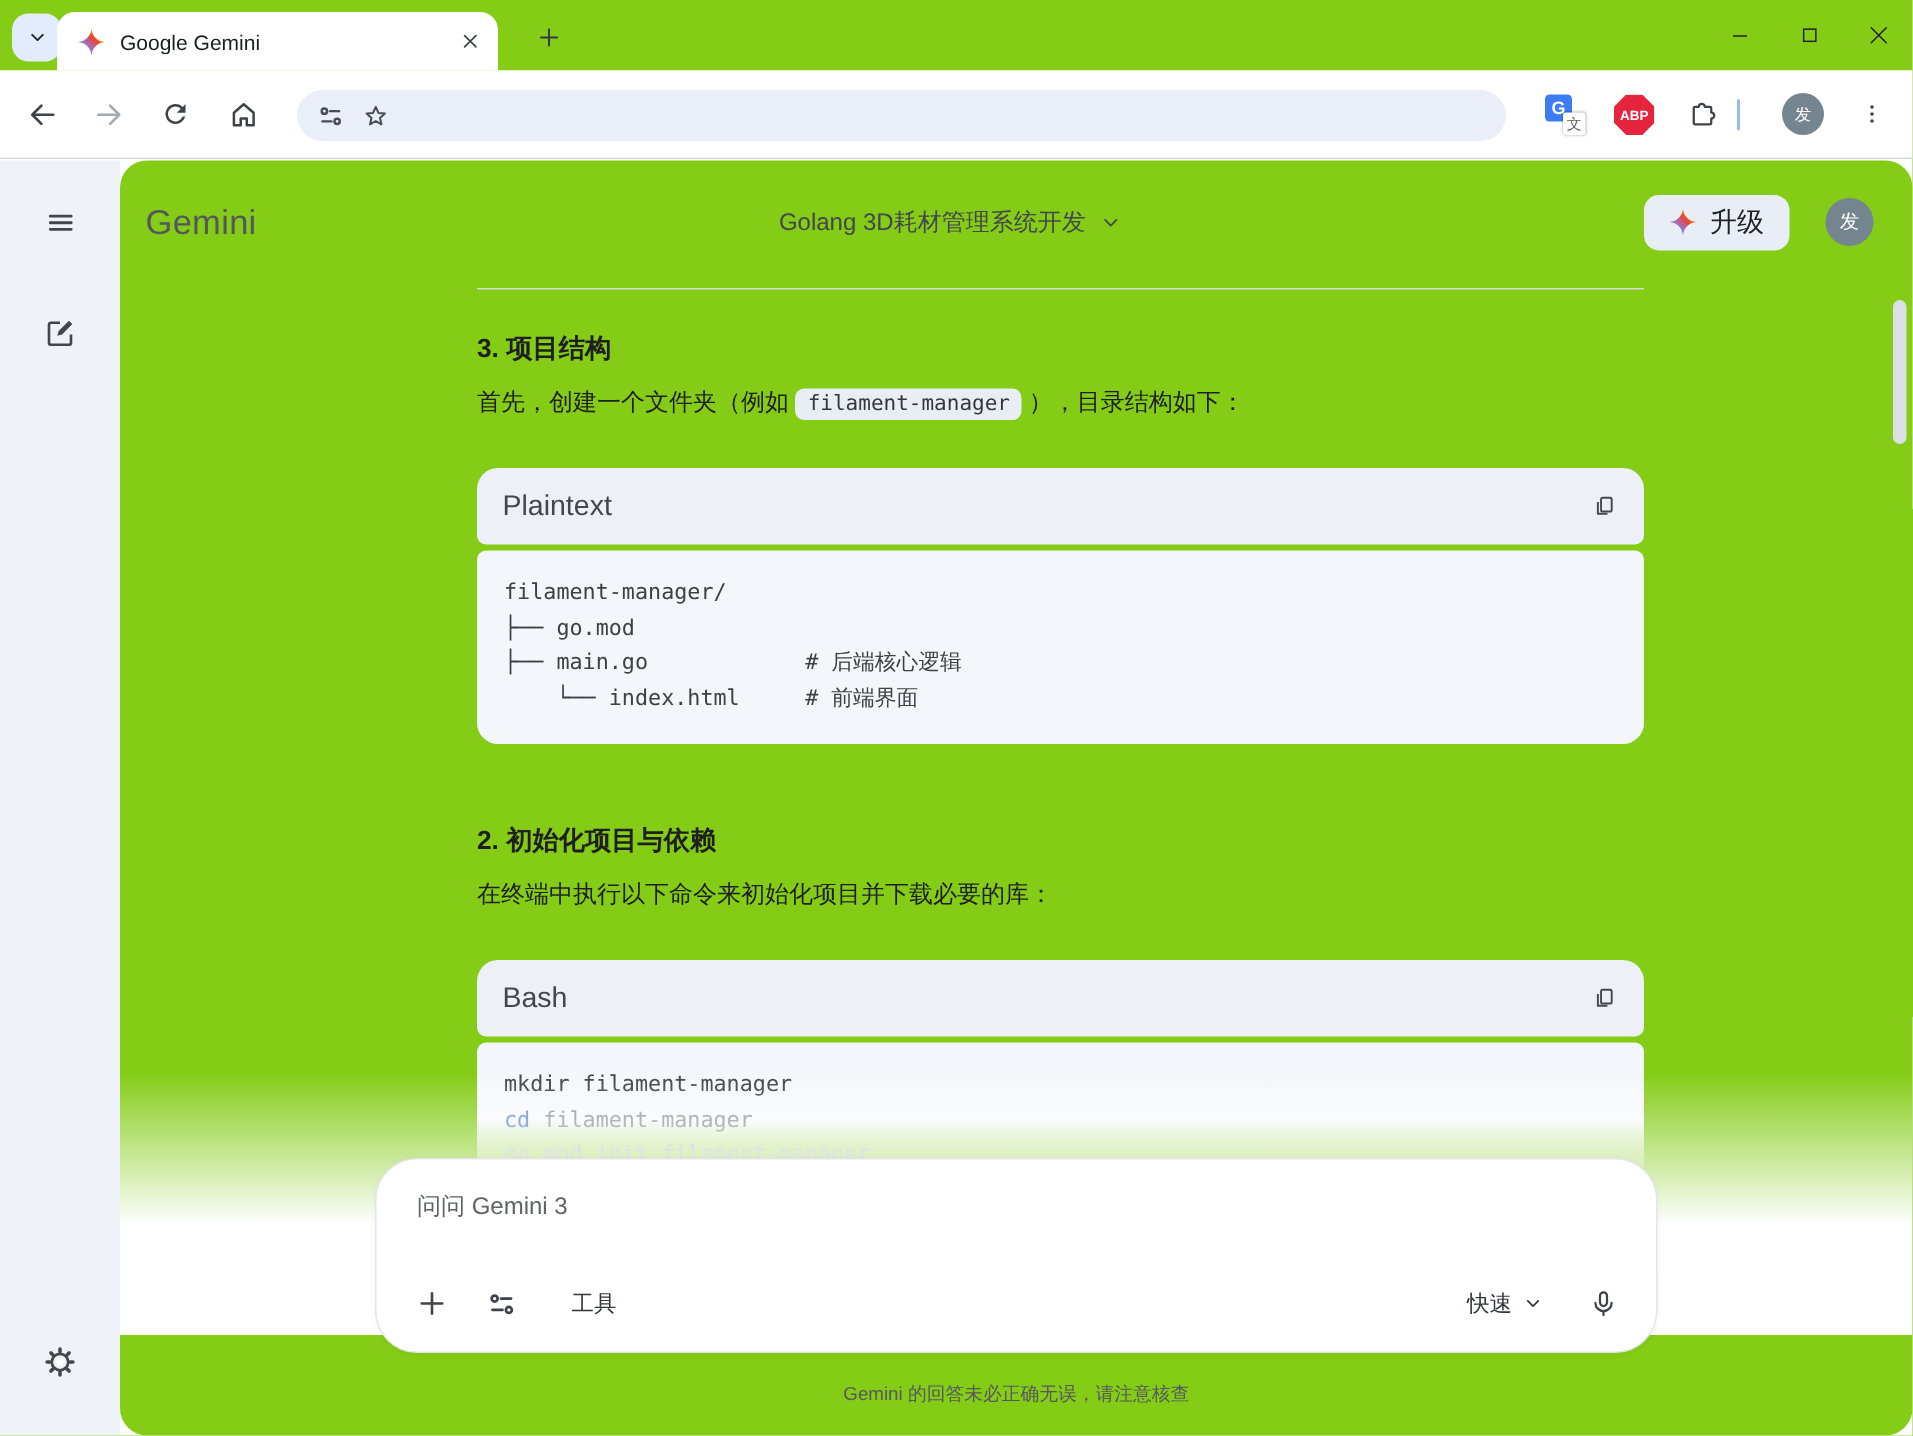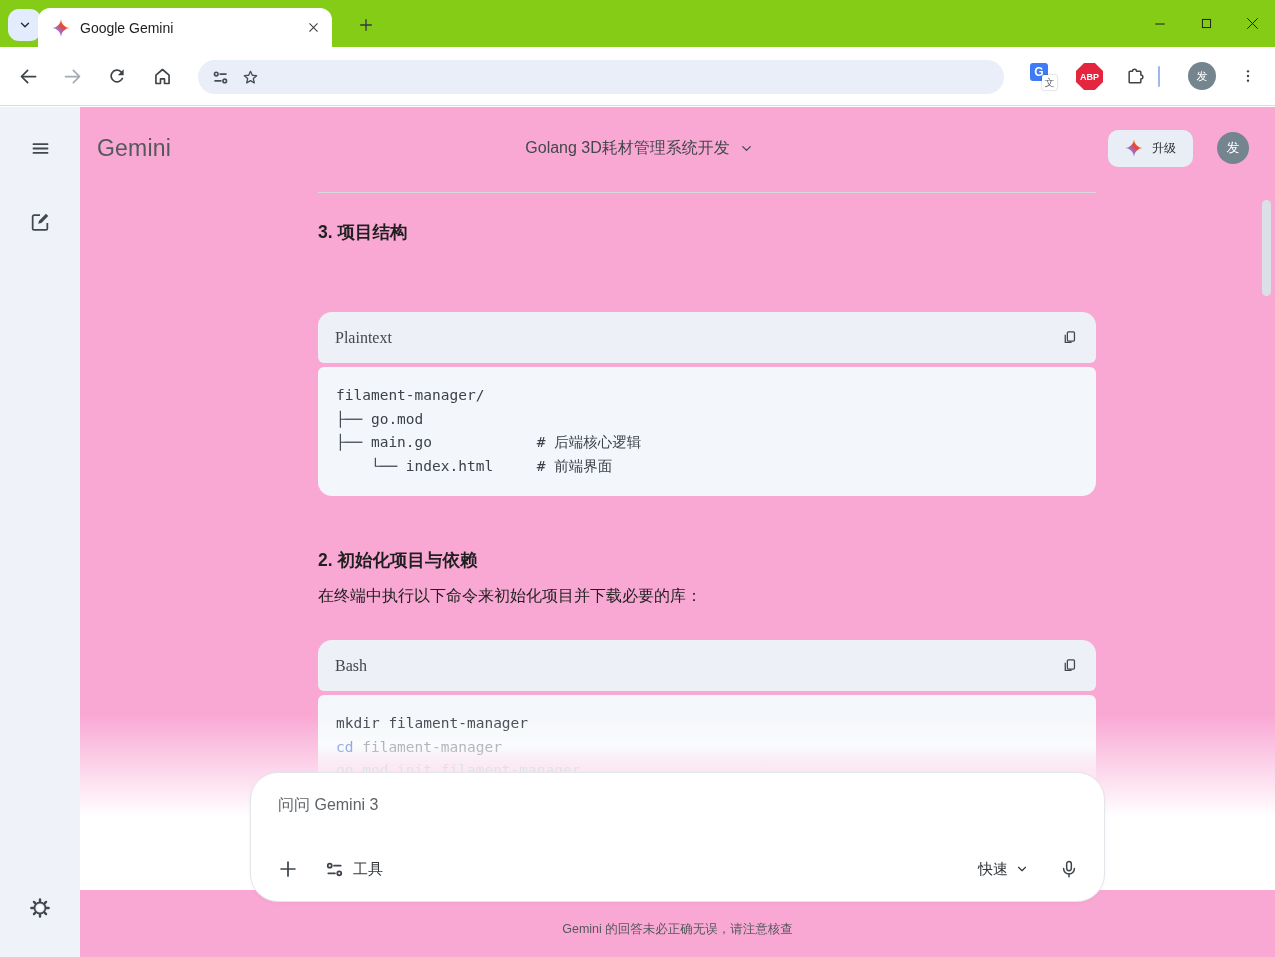--- a/index.html
+++ b/index.html
@@ -39,43 +39,43 @@
              clip-path:polygon(30% 0,70% 0,100% 30%,100% 70%,70% 100%,30% 100%,0 70%,0 30%); }
   .ext-puzzle { left:1121px; top:16px; width:27px; height:27px; display:flex; align-items:center; justify-content:center; color:#3e4347; }
   .toolbar-sep { left:1158px; top:19px; width:2px; height:21px; background:#9fb8ea; border-radius:1px; }
   .toolbar-avatar { left:1188px; top:15px; width:28px; height:28px; border-radius:50%; background:#75858f; color:#fff;
                     font-size:11px; display:flex; align-items:center; justify-content:center; }
   .menu-dots { left:1234px; top:15px; width:28px; height:28px; display:flex; align-items:center; justify-content:center; color:#3e4347; }
 
   
   .sidebar { left:0; top:107px; width:80px; height:850px; background:#eff3f9; }
   .side-ic { left:28px; width:24px; height:24px; color:#42474c; display:flex; align-items:center; justify-content:center; }
-  .main { left:80px; top:107px; width:1195px; height:850px; background:#f9a8d4; overflow:hidden; }
+  .main { left:80px; top:107px; width:1195px; height:850px; background:#84cc16; overflow:hidden;border-radius:18px; }
 
   .gem-header { left:0; top:0; width:1195px; height:82px; display:flex; align-items:center; padding:0 26px 0 17px; }
   .gem-logo { font-size:23px; color:#54585d; letter-spacing:.2px; }
   .gem-titlewrap { flex:1; display:flex; align-items:center; justify-content:center; gap:9px; color:#43474b; }
   .gem-title { font-size:16px; }
   .upgrade-pill { height:37px; padding:0 17px; border-radius:10px; background:#e9eef6; display:flex; align-items:center; gap:9px; margin-right:24px; }
-  .upgrade-label { font-size:12px; color:#1f2327;text-align:right; }
+  .upgrade-label { font-size:18px; color:#1f2327;text-align:right; }
   .gem-avatar { width:32px; height:32px; border-radius:50%; background:#75858f; color:#fff; font-size:13px;
                 display:flex; align-items:center; justify-content:center; }
 
   .content { left:238px; top:82px; width:778px; height:768px; }
   .divider { left:74px; top:3px; width:778px; height:1px; background:#d7d9dc; position:absolute; }
   .divider { left:0; }
   .h3 { position:absolute; left:0; font-size:17.5px; font-weight:bold; color:#1f1f1f; }
   .para { position:absolute; left:0; font-size:16px; color:#1f1f1f; }
   .chip { font-family:"DejaVu Sans Mono", monospace; font-size:14px; color:#33373c; background:#e9edf4;
           border-radius:6px; padding:2.5px 8px; }
 
   .codeblock { position:absolute; left:0; width:778px; }
   .code-head { height:51px; background:#edf1f7; border-radius:14px 14px 6px 6px; display:flex; align-items:center;
                padding:0 14px 0 17px; }
-  .code-lang { font-size:16px; color:#43474b; flex:1;font-family:Liberation Serif, serif; }
+  .code-lang { font-size:19px; color:#43474b; flex:1; }
   .copy-btn { width:26px; height:26px; display:flex; align-items:center; justify-content:center; color:#43474b; }
   .code-body { margin-top:4px; background:#f3f6fa; border-radius:6px 6px 14px 14px; padding:17px 18px;
                font-family:"DejaVu Sans Mono", monospace; font-size:14.5px; line-height:23.7px; color:#3c4248; }
   .code-body .cl { white-space:pre; }
   .code-body.fading { background:linear-gradient(180deg,#f3f6fa 0%,#f7f9fc 55%,rgba(255,255,255,0) 100%); height:94px; overflow:hidden; }
   .kw { color:#5b87d7; }
   .dim1 { color:#8f969d; }
   .dim2 { color:#bdc3ca; }
 
   .fade-overlay { left:0; top:608px; width:1195px; height:175px; pointer-events:none; z-index:2;
@@ -83,21 +83,21 @@
 
   .composer { left:170px; top:665px; width:855px; height:130px; background:#fff; border:1px solid #e2e5e9;
               border-radius:28px; z-index:5; box-shadow:0 1px 4px rgba(0,0,0,.04);padding-left:24px; }
   .composer-input { position:absolute; left:27px; top:23px; width:700px; border:none; outline:none; font-size:16px;
                     color:#1f1f1f; background:transparent; font-family:"Liberation Sans", sans-serif; }
   .composer-input::placeholder { color:#5e6periodic3; }
   .composer-input::placeholder { color:#5e6368; }
   .composer-row { position:absolute; left:24px; right:22px; bottom:19px; display:flex; align-items:center; }
   .plus-btn { width:26px; height:26px; display:flex; align-items:center; justify-content:center; color:#3f444a; }
   .tools-btn { margin-left:24px; display:flex; align-items:center; gap:9px; color:#3f444a; }
-  .tools-label { font-size:15px; color:#33373b; }
+  .tools-label { font-size:15px; color:#33373b;margin-left:28px; }
   .model-btn { margin-left:auto; display:flex; align-items:center; gap:7px; color:#33373b;text-align:right; }
   .model-label { font-size:15px; }
   .mic-btn { margin-left:27px; width:26px; height:26px; display:flex; align-items:center; justify-content:center; color:#3f444a; }
 
   .gem-footer { left:0; top:814px; width:1195px; text-align:center; font-size:12.5px; color:#55595d; }
 
   .scroll-thumb { left:1262px; top:200px; width:9px; height:96px; border-radius:4.5px; background:#dbdfe6; z-index:9; }
 </style>
 </head>
 <body>
@@ -250,20 +250,21 @@
       <span class="upgrade-label">升级</span>
     </div>
     <div class="gem-avatar">发</div>
   </div>
 
   <div class="abs content">
     <div class="divider"></div>
 
     <h3 class="h3" style="top:31px">3. 项目结构</h3>
 
+    <p class="para" style="top:69px"><span>首先，创建一个文件夹（例如 </span><span class="chip">filament-manager</span><span> ），目录结构如下：</span></p>
 
     <div class="codeblock" style="top:123px">
       <div class="code-head">
         <span class="code-lang">Plaintext</span>
         <span class="copy-btn">
           <svg width="17" height="17" viewBox="0 0 24 24" fill="none" stroke="currentColor" stroke-width="1.8" stroke-linejoin="round">
               <rect x="9" y="4" width="10" height="13" rx="1.5"></rect>
               <path d="M6 8v11h9"></path>
             </svg>
         </span>

